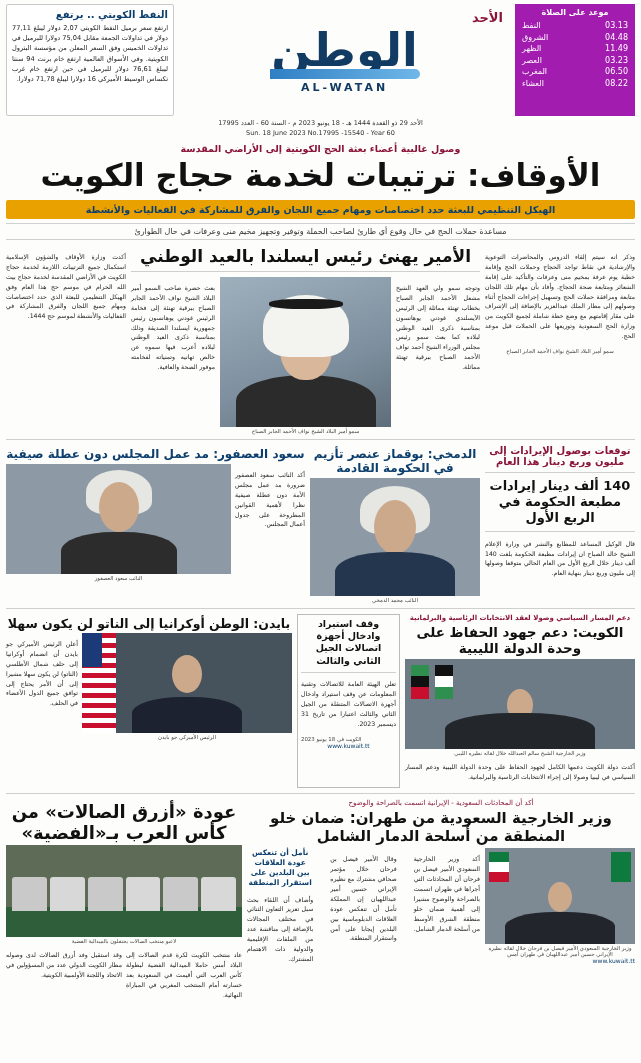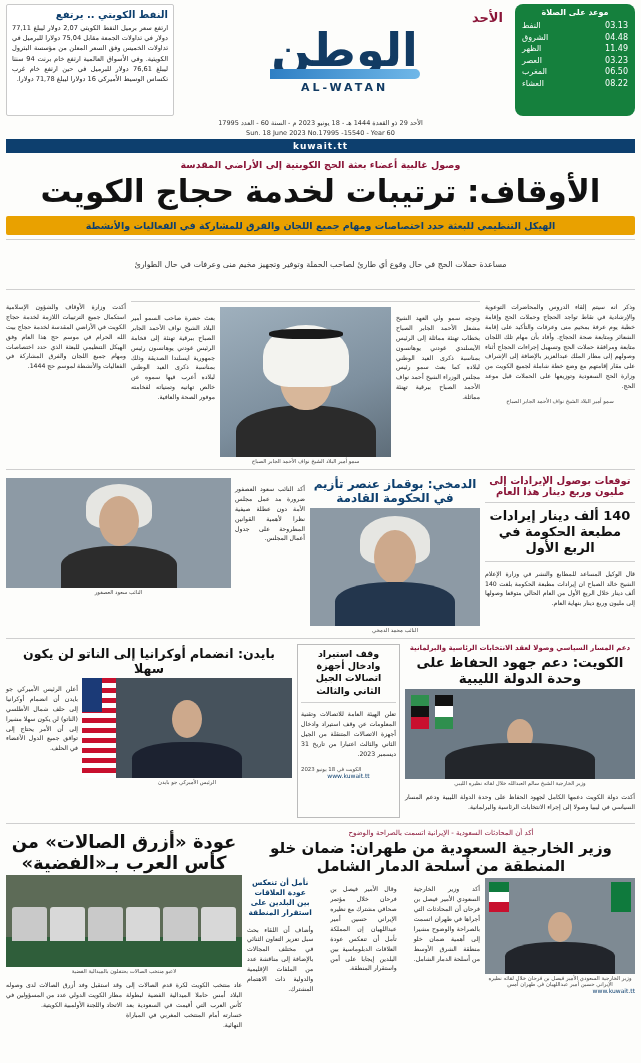--- a/index.html
+++ b/index.html
@@ -9,21 +9,21 @@
     background: #ffffff;
     font-family: "DejaVu Sans", "Liberation Sans", sans-serif;
     color: #111;
     overflow: hidden;
   }
   .page { width:641px; height:1063px; position:relative; background:#fdfdfb; padding:4px 6px; }
 
   
   .masthead { display:flex; align-items:stretch; height:112px; gap:4px; }
   .prayer-box {
-    width:120px; background:#15803d; color:#fff; border-radius:8px;
+    width:120px; background:#a21caf; color:#fff; border-radius:0;
     padding:4px 5px; position:relative; overflow:hidden;
   }
   .prayer-title { text-align:center; font-size:8px; font-weight:bold; margin-bottom:3px; letter-spacing:.5px;}
   .prayer-row { display:flex; justify-content:space-between; font-size:8px; line-height:1.45; padding:0 2px; }
   .prayer-row .t { font-variant-numeric: tabular-nums; }
   .logo-box { flex:1; display:flex; flex-direction:column; align-items:center; justify-content:center; position:relative;}
   .logo-sub-right { position:absolute; top:6px; right:8px; font-size:13px; color:#8a1538; font-weight:bold;}
   .logo-ar { font-size:46px; font-weight:bold; color:#123b63; line-height:1; letter-spacing:-1px; }
   .logo-swoosh { width:150px; height:10px; margin-top:-4px;
       background:linear-gradient(90deg,#2f7fc4,#6fb7e8); border-radius:0 40px 40px 0; }
@@ -35,21 +35,21 @@
   
   .infostrip { margin-top:3px; }
   .date-line { font-size:6.5px; text-align:center; color:#333; margin-bottom:2px;}
   .url-bar { background:#0d3f6e; color:#fff; text-align:center; font-size:9px; font-weight:bold; padding:2px 0; letter-spacing:1px;}
 
   
   .lead { text-align:center; margin-top:6px;}
   .kicker { font-size:9.5px; color:#8a1538; font-weight:bold; margin-bottom:4px;}
   .headline { font-size:31px; font-weight:bold; color:#111; line-height:1.15; margin:2px 0 6px;}
   .band { background:#e9a100; color:#0d3f6e; font-weight:bold; font-size:9.5px; padding:4px 6px; border-radius:2px; }
-  .subband { border-top:1px solid #d0d0d0; border-bottom:1px solid #d0d0d0; margin-top:4px; padding:20px 0; font-size:8px; color:#333; text-align:center;}
+  .subband { border-top:1px solid #d0d0d0; border-bottom:1px solid #d0d0d0; margin-top:4px; padding:3px 0; font-size:8px; color:#333; text-align:center;}
 
   
   .cols { display:flex; gap:5px; margin-top:5px; }
   .col { }
   .hr { border:0; border-top:1px solid #cfcfcf; margin:5px 0; }
   .body-txt { font-size:6.2px; line-height:1.6; text-align:justify; color:#222; }
   .cap { font-size:5.4px; color:#444; text-align:center; padding-top:1px; }
 
   
   .secA { display:flex; gap:5px; margin-top:6px; }
@@ -114,37 +114,37 @@
 
     <div class="news-box">
       <h4>النفط الكويتي .. يرتفع</h4>
       <p>ارتفع سعر برميل النفط الكويتي 2,07 دولار ليبلغ 77,11 دولار في تداولات الجمعة مقابل 75,04 دولارا للبرميل في تداولات الخميس وفق السعر المعلن من مؤسسة البترول الكويتية. وفي الأسواق العالمية ارتفع خام برنت 94 سنتا ليبلغ 76,61 دولار للبرميل في حين ارتفع خام غرب تكساس الوسيط الأميركي 16 دولارا ليبلغ 71,78 دولارا.</p>
     </div>
   </div>
 
   <div class="infostrip">
     <div class="date-line">الأحد 29 ذو القعدة 1444 هـ - 18 يونيو 2023 م - السنة 60 - العدد 17995</div>
     <div class="date-line">Sun. 18 June 2023 No.17995 -15540 - Year 60</div>
-    <div class="url-bar">kuwait.tt</div>
   </div>
 
   <div class="lead">
     <div class="kicker">وصول غالبية أعضاء بعثة الحج الكويتية إلى الأراضي المقدسة</div>
     <div class="headline">الأوقاف: ترتيبات لخدمة حجاج الكويت</div>
     <div class="band">الهيكل التنظيمي للبعثة حدد اختصاصات ومهام جميع اللجان والفرق للمشاركة في الفعاليات والأنشطة</div>
     <div class="subband">مساعدة حملات الحج في حال وقوع أي طارئ لصاحب الحملة وتوفير وتجهيز مخيم منى وعرفات في حال الطوارئ</div>
   </div>
 
   <div class="secA">
     <div style="width:150px">
       <p class="body-txt">وذكر انه سيتم إلقاء الدروس والمحاضرات التوعوية والإرشادية في نقاط تواجد الحجاج وحملات الحج وإقامة خطبة يوم عرفة بمخيم منى وعرفات والتأكيد على إقامة الشعائر ومتابعة صحة الحجاج. وأفاد بأن مهام تلك اللجان متابعة ومرافقة حملات الحج وتسهيل إجراءات الحجاج أثناء وصولهم إلى مطار الملك عبدالعزيز بالإضافة إلى الإشراف على مقار إقامتهم مع وضع خطة شاملة لجميع الكويت من وزارة الحج السعودية وتوزيعها على الحملات قبل موعد الحج.</p>
       <div class="cap">سمو أمير البلاد الشيخ نواف الأحمد الجابر الصباح</div>
     </div>
 
     <div style="flex:1">
+      <div class="secA-title">الأمير يهنئ رئيس ايسلندا بالعيد الوطني</div>
       <hr class="hr">
       <div style="display:flex; gap:5px;">
         <div style="width:84px">
           <p class="body-txt">وتوجه سمو ولي العهد الشيخ مشعل الأحمد الجابر الصباح بخطاب تهنئة مماثلة إلى الرئيس الآيسلندي غودني يوهانسون بمناسبة ذكرى العيد الوطني لبلاده كما بعث سمو رئيس مجلس الوزراء الشيخ أحمد نواف الأحمد الصباح ببرقية تهنئة مماثلة.</p>
         </div>
         <div style="flex:1">
           <div class="portrait">
             <div class="bisht"></div>
               <div class="face"></div>
               <div class="ghutra"></div>
@@ -179,20 +179,21 @@
       <div class="boxhead" style="font-size:12px">الدمخي: بوقماز عنصر تأزيم في الحكومة القادمة</div>
       <div class="pp" style="height:118px;margin-top:3px">
         <div class="h" style="top:8px;width:70px;height:48px;border-radius:50% 50% 28% 28%"></div>
         <div class="f" style="top:22px;width:42px;height:54px;"></div>
         <div class="b" style="width:120px;height:44px;background:#23364d"></div>
       </div>
       <div class="cap">النائب محمد الدمخي</div>
     </div>
 
     <div class="col" style="flex:1">
+      <div class="boxhead" style="font-size:12px">سعود العصفور: مد عمل المجلس دون عطلة صيفية</div>
       <div style="display:flex;gap:4px;margin-top:3px">
         <div style="width:70px">
           <p class="body-txt">أكد النائب سعود العصفور ضرورة مد عمل مجلس الأمة دون عطلة صيفية نظرا لأهمية القوانين المطروحة على جدول أعمال المجلس.</p>
         </div>
         <div style="flex:1">
           <div class="pp" style="height:110px">
             <div class="h" style="top:6px;width:66px;height:44px;border-radius:50% 50% 28% 28%"></div>
             <div class="f" style="top:18px;width:40px;height:50px;"></div>
             <div class="b" style="width:116px;height:42px;background:#2c2c2c"></div>
           </div>
@@ -222,21 +223,21 @@
       <div style="border:1px solid #bbb;padding:3px;height:100%">
         <div style="font-size:9.5px;font-weight:bold;text-align:center;line-height:1.3">وقف استيراد وادخال أجهزة اتصالات الجيل الثاني والثالث</div>
         <hr class="hr">
         <p class="body-txt">تعلن الهيئة العامة للاتصالات وتقنية المعلومات عن وقف استيراد وادخال أجهزة الاتصالات المتنقلة من الجيل الثاني والثالث اعتبارا من تاريخ 31 ديسمبر 2023.</p>
         <div class="cap" style="text-align:left">الكويت في 18 يونيو 2023</div>
         <div class="footer-url" style="text-align:center">www.kuwait.tt</div>
       </div>
     </div>
 
     <div style="flex:1">
-      <div class="boxhead dark" style="font-size:12.5px">بايدن: انضمام أوكرانيا إلى الناتو لن يكون سهلا</div>
+      <div class="boxhead dark" style="font-size:12.5px">بايدن: الوطن أوكرانيا إلى الناتو لن يكون سهلا</div>
       <div style="display:flex;gap:4px">
         <div style="flex:1">
           <div class="pp" style="height:100px;background:#46525c">
             <div style="position:absolute;left:0;top:0;bottom:0;width:34px;background:repeating-linear-gradient(#c8102e 0 5px,#fff 5px 10px)"></div>
             <div style="position:absolute;left:0;top:0;width:20px;height:34px;background:#1b3a77"></div>
             <div class="f" style="top:22px;width:30px;height:38px;"></div>
             <div class="b" style="width:110px;height:36px;background:#1c2230"></div>
           </div>
           <div class="cap">الرئيس الأميركي جو بايدن</div>
         </div>

